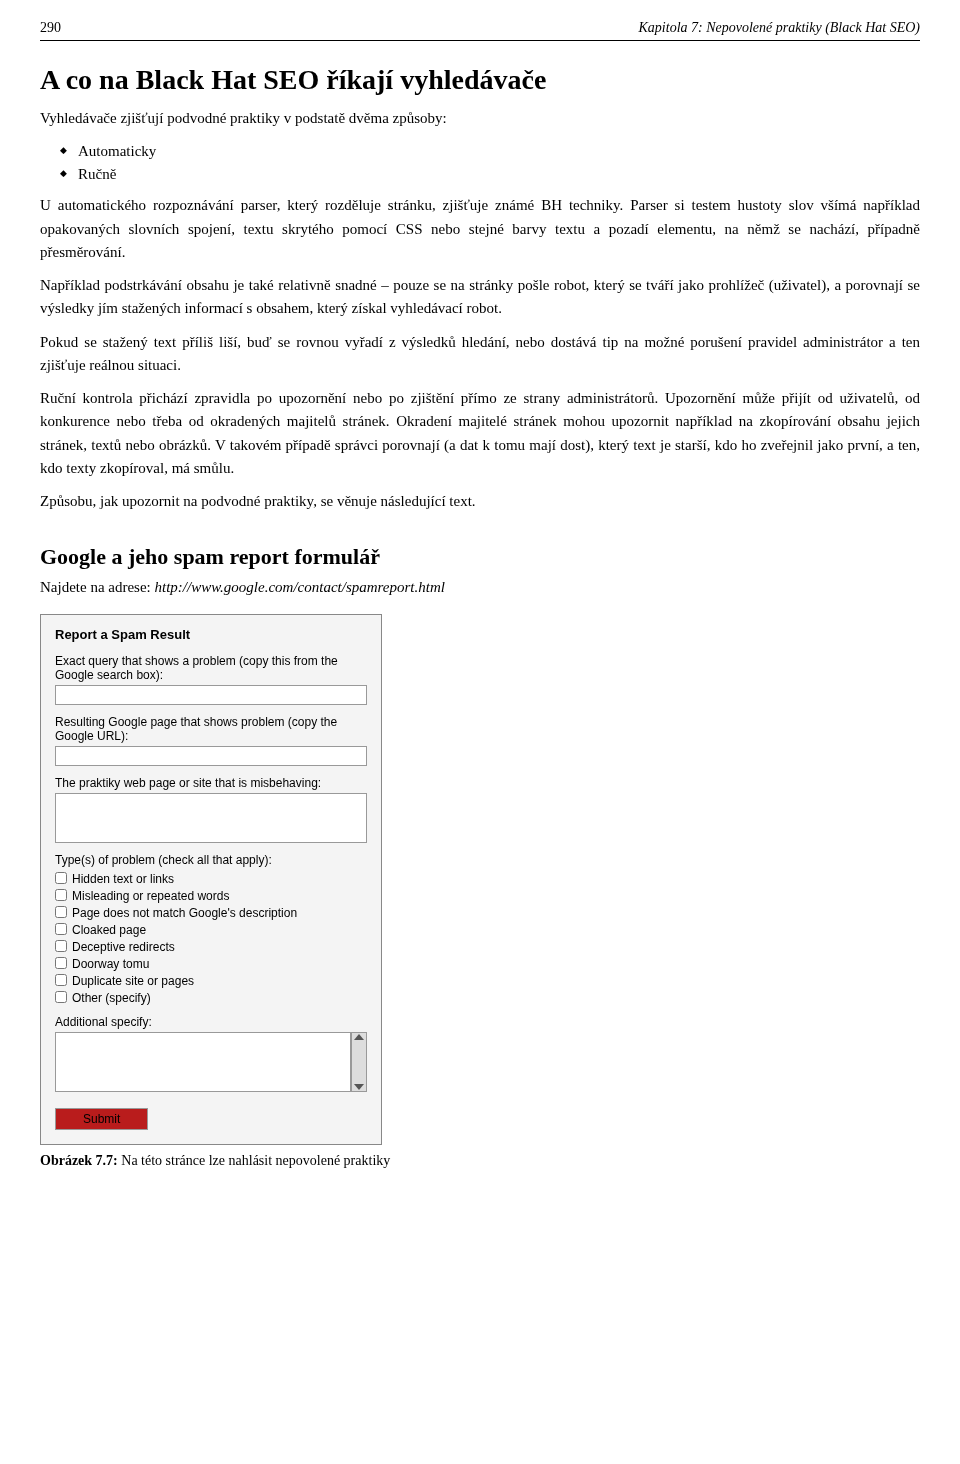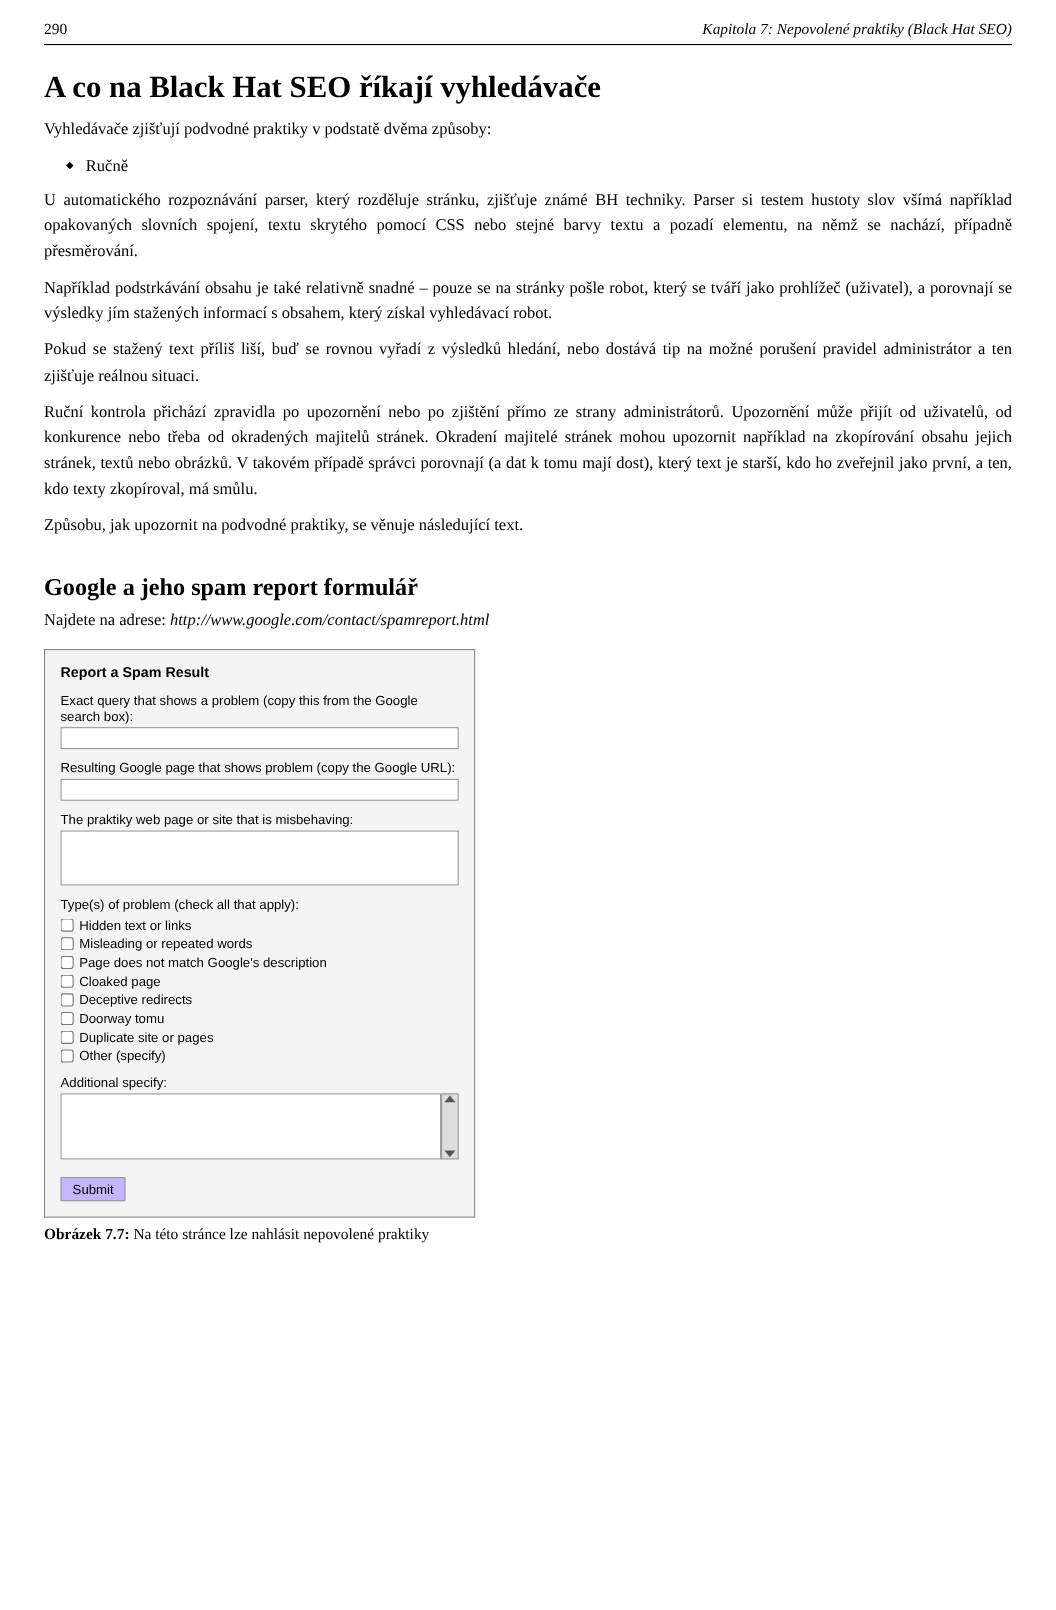--- a/index.html
+++ b/index.html
@@ -85,21 +85,21 @@
       font-style: normal;
     }
     .caption-text strong {
       font-weight: bold;
     }
 
     
     .form-screenshot {
       border: 1px solid #888;
       background: #f4f4f4;
-      width: 392px;
+      width: 342px;
       margin: 14px 1px 6px 0;
       padding: 12px 14px 14px 14px;
       font-family: Arial, sans-serif;
       font-size: 12px;
       color: #000;
     }
     .form-screenshot .form-title {
       font-size: 13px;
       font-weight: bold;
       margin-bottom: 12px;
@@ -122,44 +122,43 @@
       height: 50px;
       border: 1px solid #999;
       background: #fff;
       margin-bottom: 10px;
       display: block;
       resize: none;
     }
     .form-screenshot .checkbox-label {
       font-size: 12px;
       display: flex;
-      align-items: center;
       gap: 5px;
       margin-bottom: 3px;
     }
     .form-screenshot .checkbox-label input[type="checkbox"] {
       width: 12px;
       height: 12px;
       margin: 0;
     }
     .form-screenshot .problem-types-label {
       font-size: 12px;
       margin-bottom: 5px;
       display: block;
     }
     .form-screenshot .additional-label {
       font-size: 12px;
       margin-bottom: 3px;
       display: block;
     }
     .form-screenshot .submit-btn {
-      background: #c4b5fd;
-      border: 1px solid #999;
-      font-size: 12px;
-      padding: 3px 10px;
+      background: #b91c1c;
+      border: 1px solid #999;
+      font-size: 12px;
+      padding: 3px 27px;
       cursor: pointer;
       margin-top: 6px;
     }
     .form-screenshot .additional-textarea {
       width: 100%;
       height: 60px;
       border: 1px solid #999;
       background: #fff;
       resize: none;
       display: block;
@@ -211,20 +210,21 @@
   <div class="page-header">
     <span class="page-number">290</span>
     <span class="chapter-title">Kapitola 7: Nepovolené praktiky (Black Hat SEO)</span>
   </div>
 
   <h1 class="main-heading">A co na Black Hat SEO říkají vyhledávače</h1>
 
   <p class="body-text">Vyhledávače zjišťují podvodné praktiky v podstatě dvěma způsoby:</p>
 
   <ul class="bullet-list">
+    <li>Automaticky</li>
     <li>Ručně</li>
   </ul>
 
   <p class="body-text">U automatického rozpoznávání parser, který rozděluje stránku, zjišťuje známé BH techniky. Parser si testem hustoty slov všímá například opakovaných slovních spojení, textu skrytého pomocí CSS nebo stejné barvy textu a pozadí elementu, na němž se nachází, případně přesměrování.</p>
   <p class="body-text">Například podstrkávání obsahu je také relativně snadné – pouze se na stránky pošle robot, který se tváří jako prohlížeč (uživatel), a porovnají se výsledky jím stažených informací s obsahem, který získal vyhledávací robot.</p>
   <p class="body-text">Pokud se stažený text příliš liší, buď se rovnou vyřadí z výsledků hledání, nebo dostává tip na možné porušení pravidel administrátor a ten zjišťuje reálnou situaci.</p>
   <p class="body-text">Ruční kontrola přichází zpravidla po upozornění nebo po zjištění přímo ze strany administrátorů. Upozornění může přijít od uživatelů, od konkurence nebo třeba od okradených majitelů stránek. Okradení majitelé stránek mohou upozornit například na zkopírování obsahu jejich stránek, textů nebo obrázků. V takovém případě správci porovnají (a dat k tomu mají dost), který text je starší, kdo ho zveřejnil jako první, a ten, kdo texty zkopíroval, má smůlu.</p>
   <p class="body-text">Způsobu, jak upozornit na podvodné praktiky, se věnuje následující text.</p>
 
   <h2 class="section-heading">Google a jeho spam report formulář</h2>

